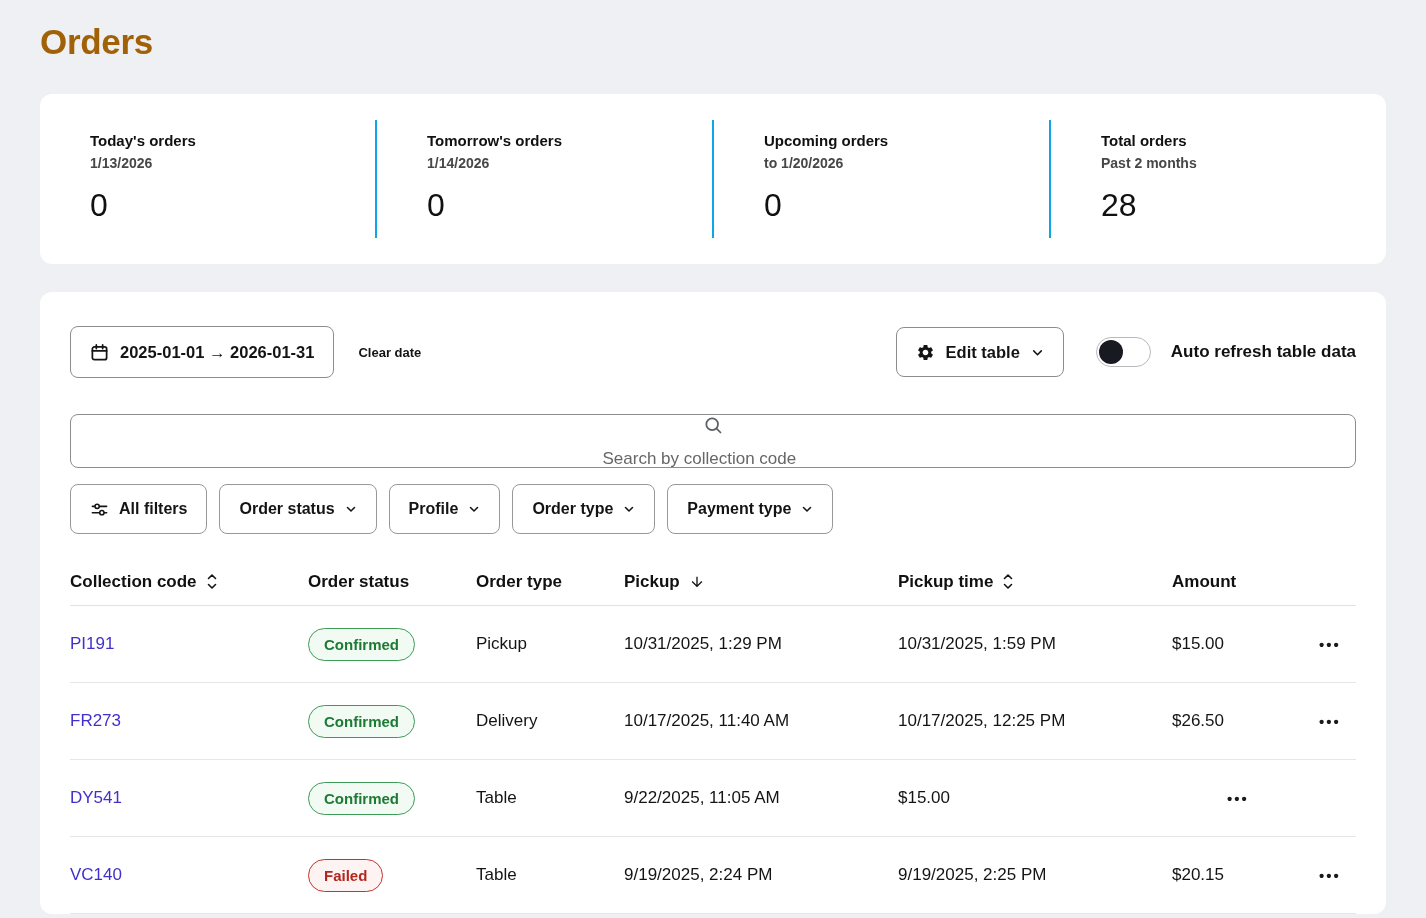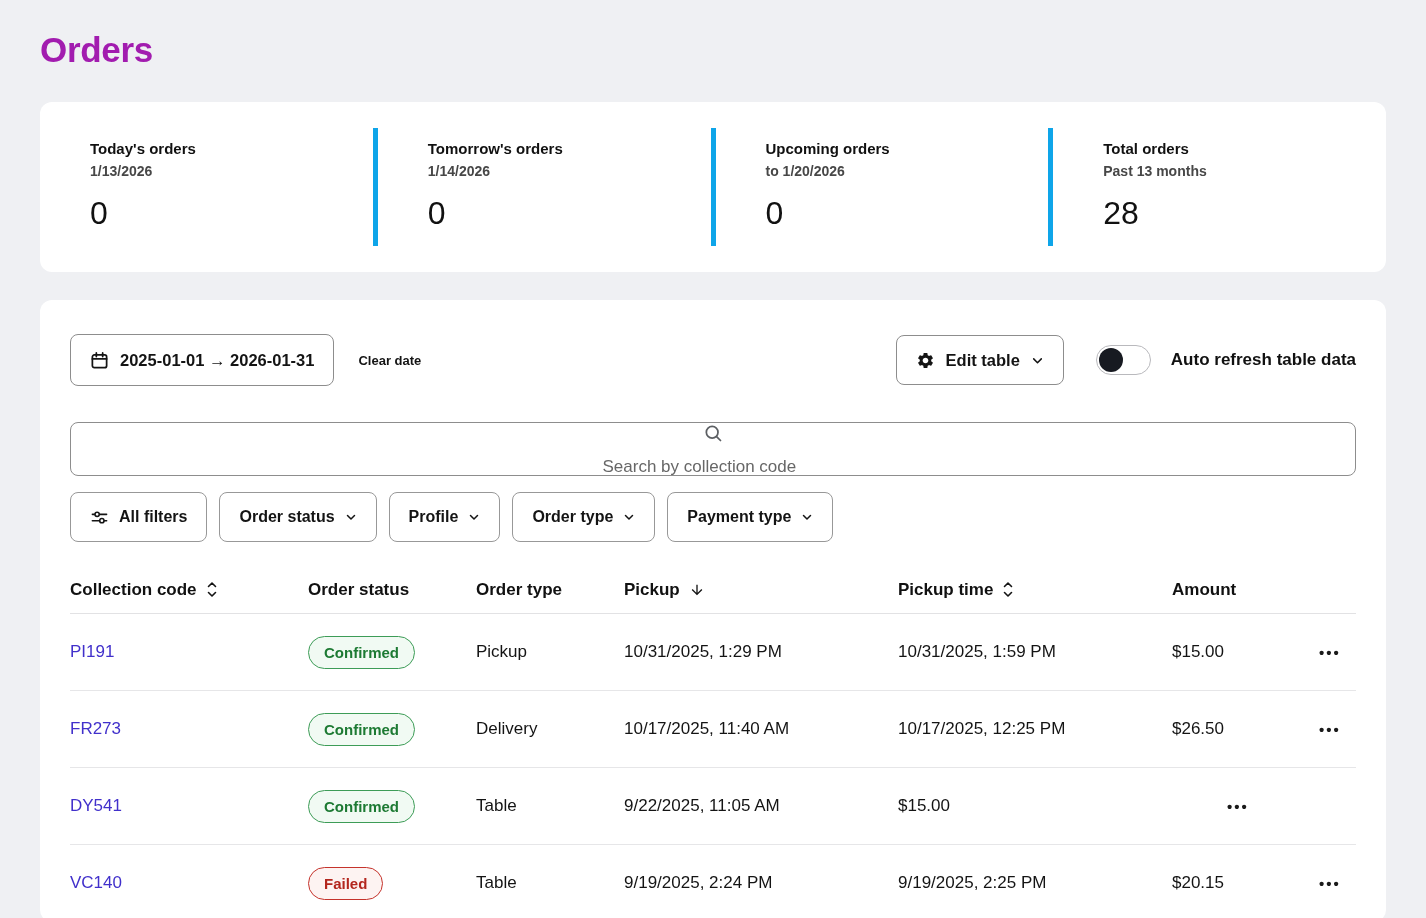--- a/index.html
+++ b/index.html
@@ -8,25 +8,25 @@
     --failed-text:#b3261e; --failed-border:#c5332c; --failed-bg:#fdf3f2;
   }
   *{box-sizing:border-box;}
   html,body{margin:0;padding:0;}
   body{
     width:1426px;height:918px;overflow:hidden;
     background:#eff0f3;color:#161616;
     font-family:"Liberation Sans", sans-serif;
   }
   .page{padding:0 40px;}
-  h1.page-title{font-size:35px;font-weight:700;margin:30px 0 32px;color:#a21caf;letter-spacing:-0.3px;}
+  h1.page-title{font-size:35px;font-weight:700;margin:22px 0 32px;color:#a16207;letter-spacing:-0.3px;}
 
   
   .stats-card{background:#fff;border-radius:12px;display:flex;padding:26px 0;margin-bottom:28px;}
-  .stat{flex:1;padding:12px 10px 14px 50px;border-left:5px solid #0ea5e9;}
+  .stat{flex:1;padding:12px 10px 14px 50px;border-left:2px solid #0ea5e9;}
   .stat:first-child{border-left:none;}
   .stat-label{font-weight:700;font-size:15px;color:#111;}
   .stat-sub{font-size:14px;color:#474747;margin-top:6px;font-weight:bold;}
   .stat-value{font-size:32px;font-weight:400;margin-top:16px;color:#111;}
 
   
   .main-card{background:#fff;border-radius:12px;padding:34px 30px 0;}
 
   .toolbar{display:flex;align-items:center;margin-bottom:36px;}
   .btn{display:inline-flex;align-items:center;gap:11px;background:#fff;border:1px solid #8d8d8d;
@@ -82,21 +82,21 @@
       <div class="stat-sub">1/14/2026</div>
       <div class="stat-value">0</div>
     </div>
     <div class="stat">
       <div class="stat-label">Upcoming orders</div>
       <div class="stat-sub">to 1/20/2026</div>
       <div class="stat-value">0</div>
     </div>
     <div class="stat">
       <div class="stat-label">Total orders</div>
-      <div class="stat-sub">Past 13 months</div>
+      <div class="stat-sub">Past 2 months</div>
       <div class="stat-value">28</div>
     </div>
   </section>
 
   <section class="main-card">
 
     <div class="toolbar">
       <button class="btn">
         <span class="icon">
           <svg width="19" height="19" viewBox="0 0 24 24" fill="none" stroke="#141414" stroke-width="2.2" stroke-linecap="round">

